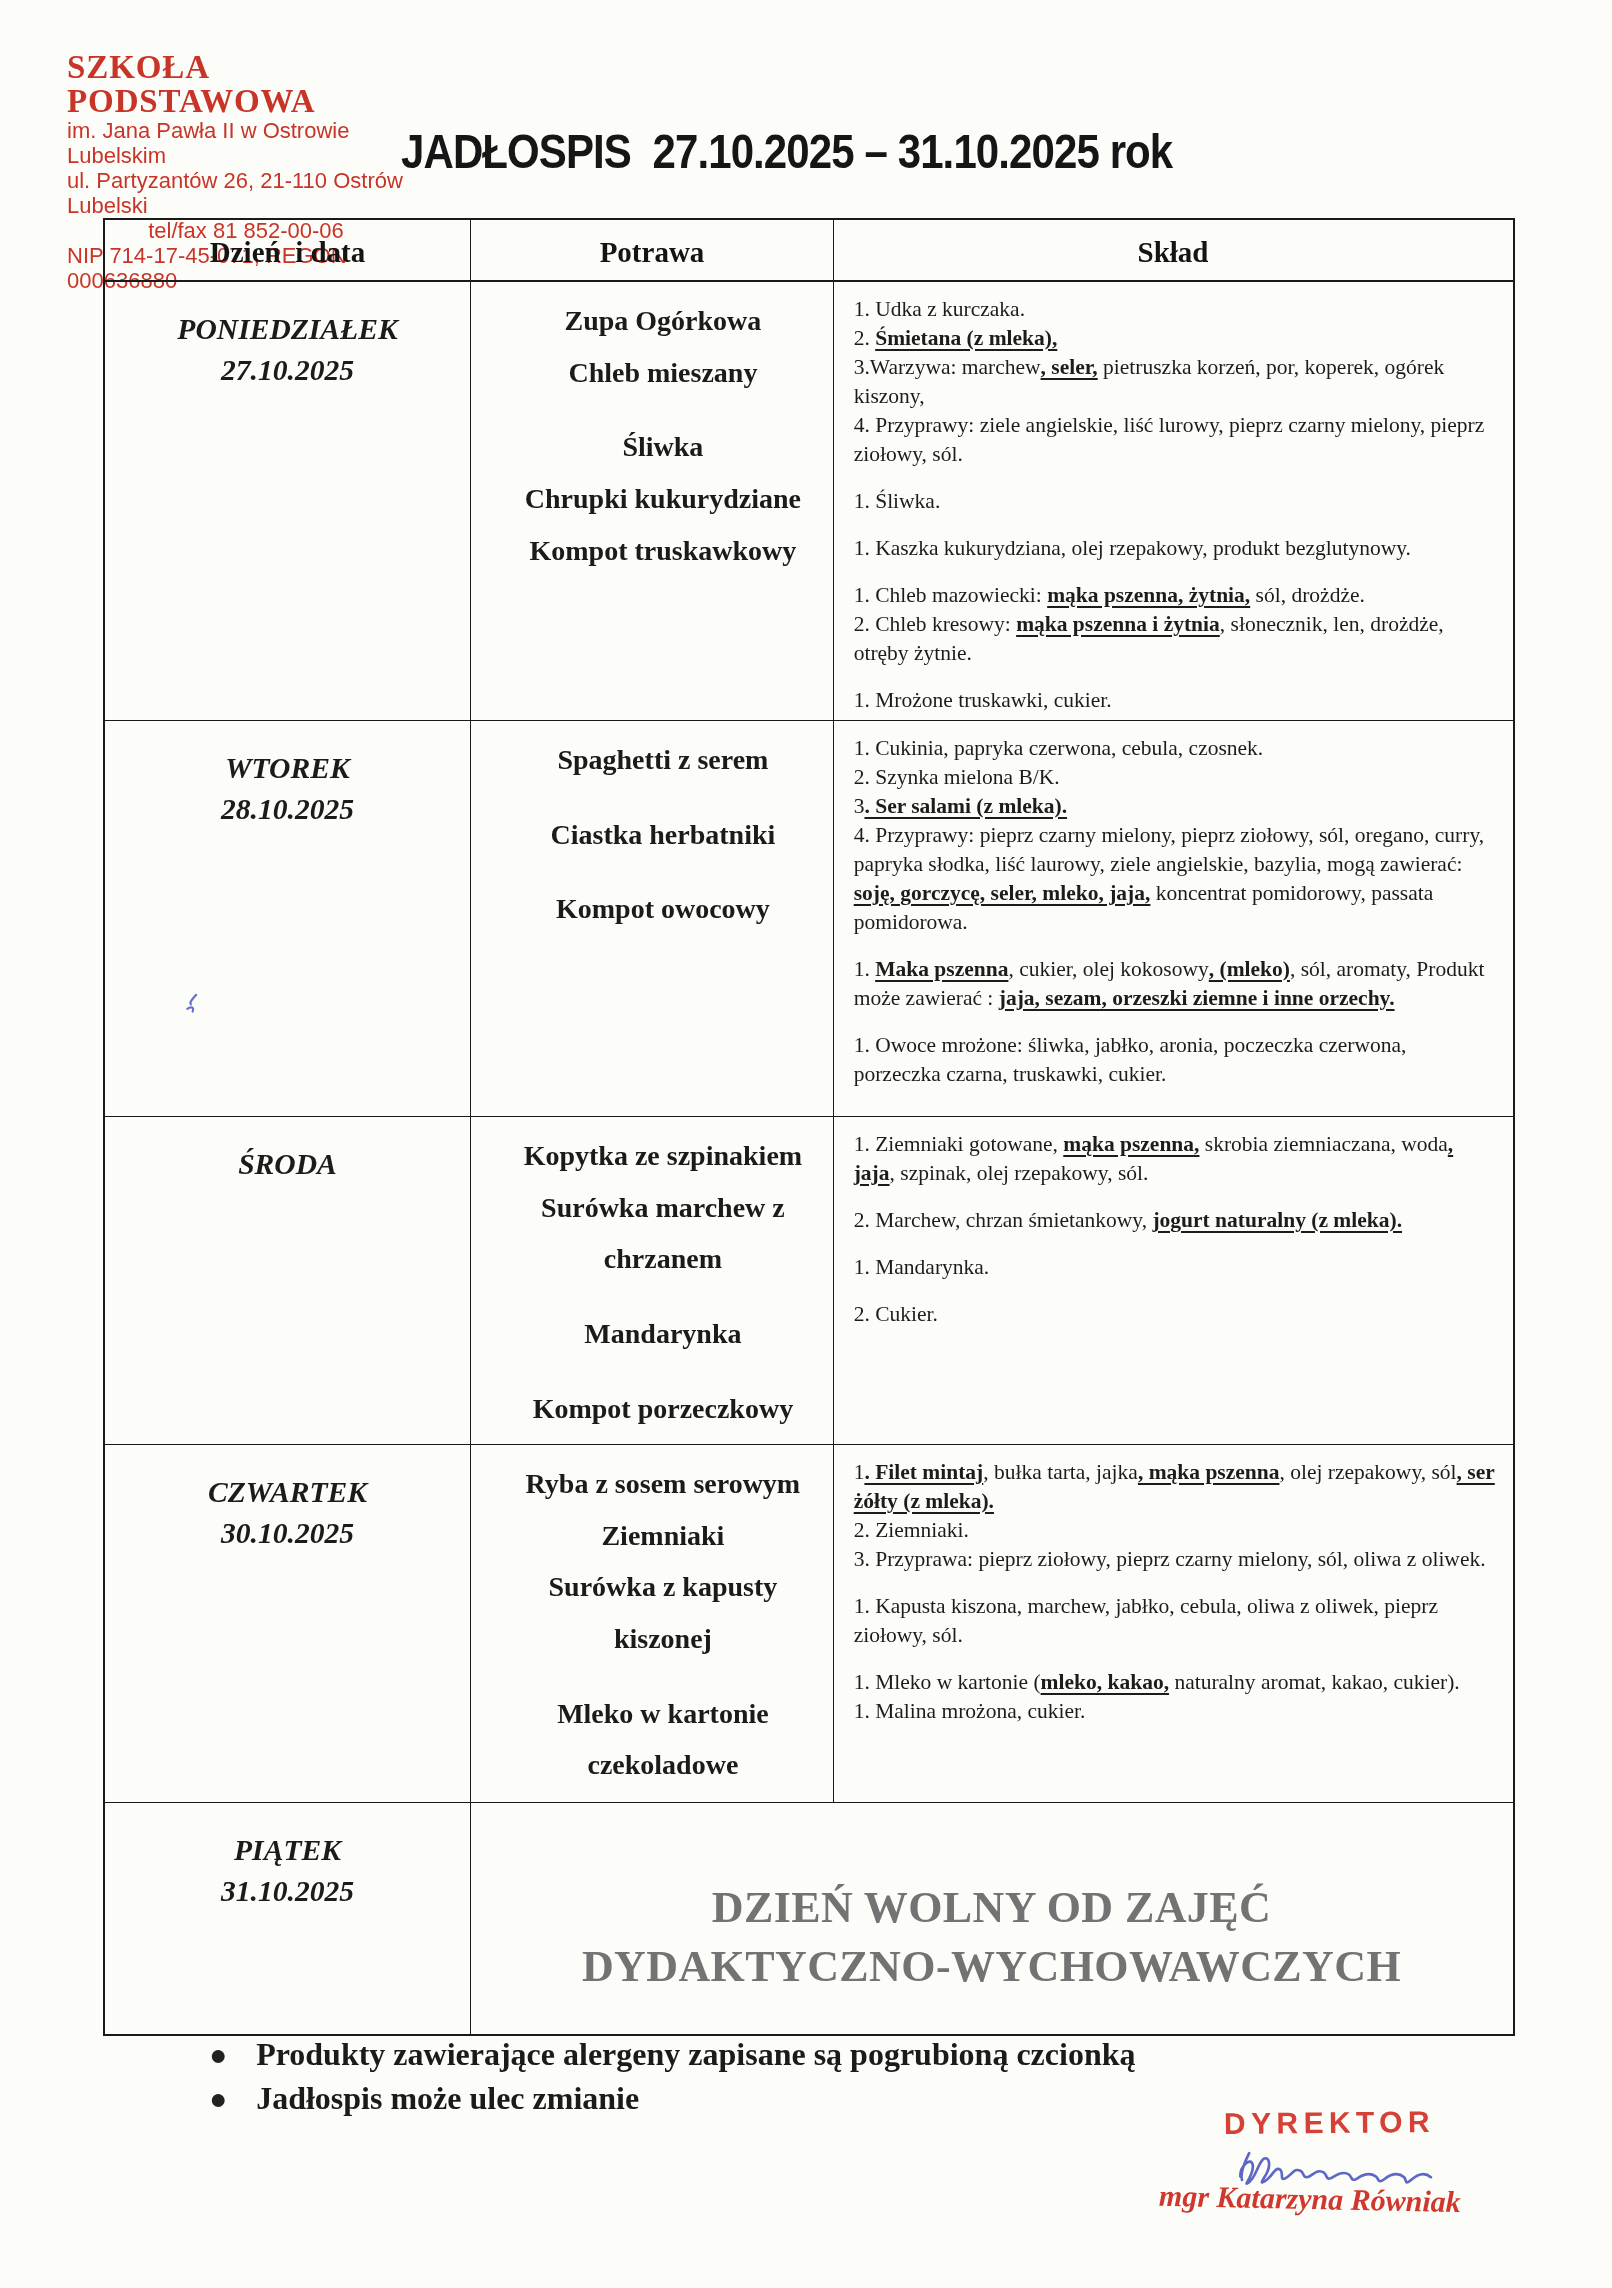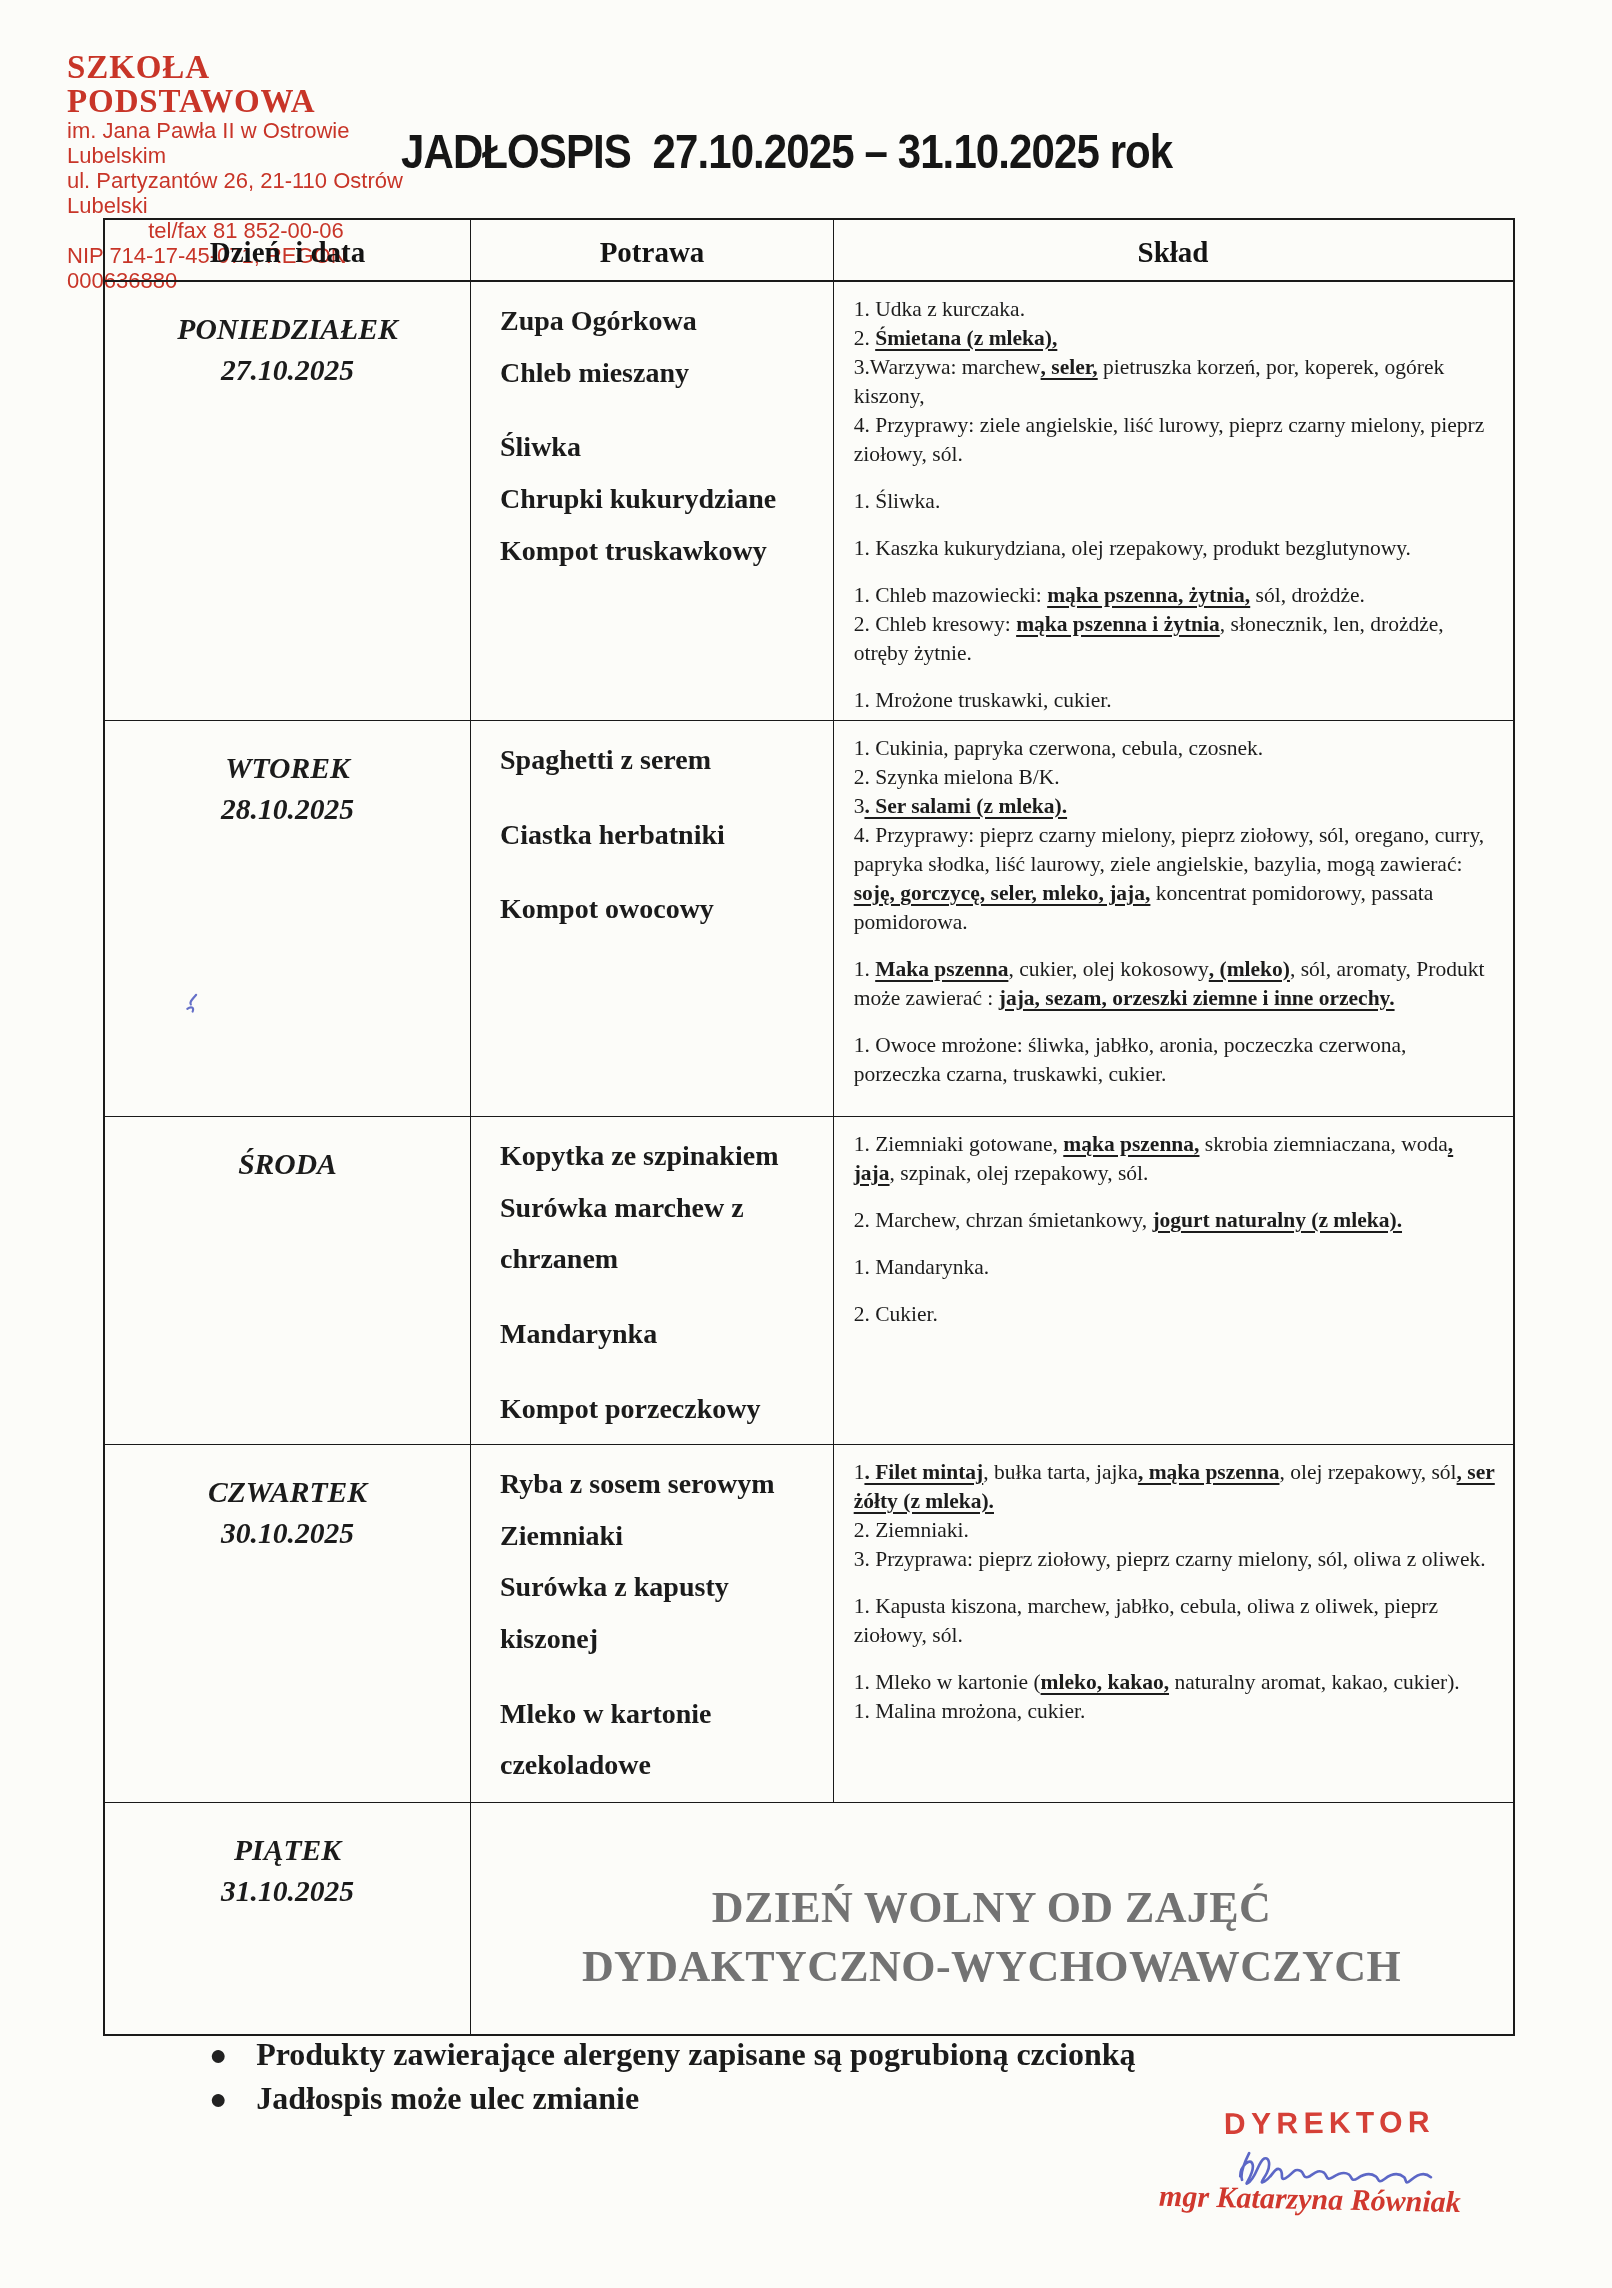--- a/index.html
+++ b/index.html
@@ -38,21 +38,21 @@
   .menu-row:last-child{border-bottom:none;}
   .r0{height:438px;} .r1{height:395px;} .r2{height:327px;} .r3{height:357px;} .r4{height:231px;}
   .cell{box-sizing:border-box;overflow:hidden;}
   .c2{border-left:1.8px solid #1a1a1a;}
   .header-cell{
     font-weight:bold;font-size:29px;text-align:center;
     padding-top:16px;white-space:pre;color:#141414;
   }
   .day-cell{text-align:center;padding-top:27px;}
   .day-name,.day-date{font-weight:bold;font-style:italic;font-size:29.6px;line-height:41px;color:#1b1b1b;}
-  .dish-cell{padding:23px 7.2px 0 29px;}
+  .dish-cell{padding:23px 7.2px 0 29px;text-align:center;}
   .dish{font-weight:bold;font-size:28px;line-height:32px;margin-bottom:19.7px;color:#1b1b1b;}
   .dish-spacer{height:23px;}
   .sklad-cell{padding:12.5px 14.3px 0 19.7px;}
   .sklad-group{margin-bottom:18px;}
   .sklad-item{font-size:21.5px;line-height:29px;color:#1c1c1c;}
   .al{font-weight:bold;text-decoration:underline;text-decoration-thickness:1.8px;text-underline-offset:3.6px;}
   .note-cell{grid-column:2/4;text-align:center;padding-top:75px;}
   .note-line{font-weight:bold;font-size:44px;line-height:59px;letter-spacing:0.4px;color:#737373;}
   
   .bullets{position:absolute;left:209px;top:2035px;width:1209px;}

